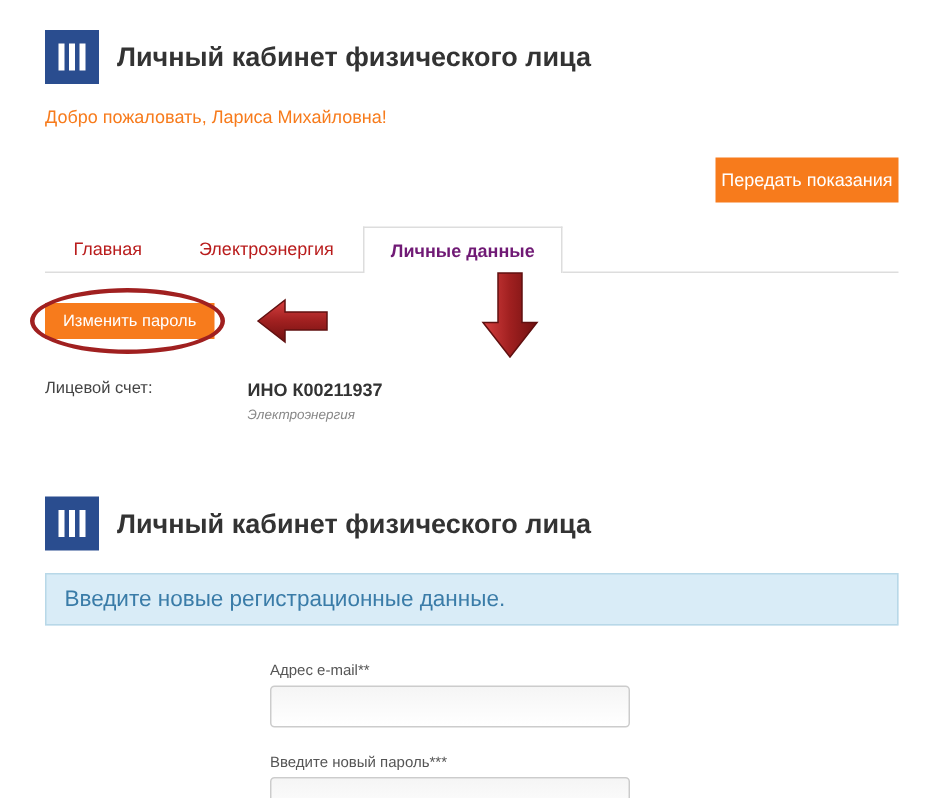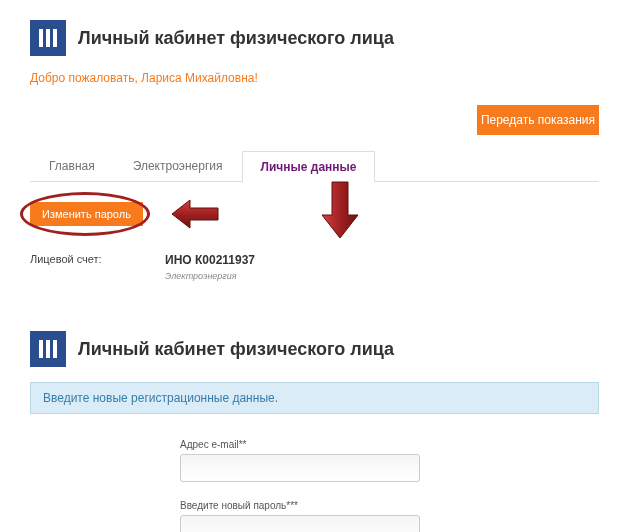--- a/index.html
+++ b/index.html
@@ -11,36 +11,36 @@
   .logo-bars { display: flex; gap: 3px; }
   .logo-bars span { width: 4px; height: 18px; background: #fff; }
   .page-title { font-size: 18px; font-weight: bold; color: #333; }
   .welcome { color: #f77b1c; font-size: 12px; margin-bottom: 20px; }
   
   .top-buttons { display: flex; justify-content: flex-end; gap: 8px; margin-bottom: 15px; }
   .btn-orange { background: #f77b1c; color: #fff; border: none; padding: 8px 4px; font-size: 12px; cursor: pointer; }
   .btn-orange.small { padding: 6px 12px; font-size: 11px; }
   
   .tabs { display: flex; border-bottom: 1px solid #ddd; margin-bottom: 20px; }
-  .tab { padding: 8px 18px; font-size: 12px; color: #737373; cursor: pointer; border: 1px solid transparent; border-bottom: none; }
+  .tab { padding: 8px 18px; font-size: 12px; color: #b91c1c; cursor: pointer; border: 1px solid transparent; border-bottom: none; }
   .tab.active { color: #701a75; font-weight: bold; border-color: #ddd; background: #fff; position: relative; top: 1px; text-align: center; }
   
   .change-pwd-row { position: relative; margin-bottom: 15px; height: 36px; }
   .row-fields { display: flex; margin-bottom: 4px; }
   .field-label { font-size: 11px; color: #444; width: 135px; }
   .field-value { font-size: 12px; font-weight: bold; color: #333; }
   .field-sub { font-size: 9px; color: #888; font-style: italic; margin-left: 135px; }
   
   .circle-highlight { position: absolute; left: -10px; top: -10px; width: 130px; height: 44px; border: 3px solid #a02020; border-radius: 50%; pointer-events: none; }
   
   .red-arrow-h { position: absolute; left: 140px; top: -4px; }
   .red-arrow-v { position: absolute; left: 320px; top: 180px; }
   
   .lower-section { padding: 10px 30px 20px 30px; margin-top: 30px; }
-  .info-bar { background: #d9ecf7; border: 1px solid #b8d8e8; padding: 8px 12px; color: #3a7ca8; font-size: 12px; margin-bottom: 25px; }
+  .info-bar { background: #d9ecf7; border: 1px solid #b8d8e8; padding: 8px 12px; color: #3a7ca8; font-size: 15px; margin-bottom: 25px; }
   
   .form-area { margin-left: 150px; width: 240px; }
   .form-group { margin-bottom: 18px; }
   .form-label { font-size: 10px; color: #555; display: block; margin-bottom: 4px; }
   .form-input { width: 100%; padding: 6px 8px; border: 1px solid #ccc; border-radius: 3px; font-size: 12px; background: linear-gradient(#f5f5f5, #fff); }
 </style>
 </head>
 <body>
 
 <div class="top-section">

